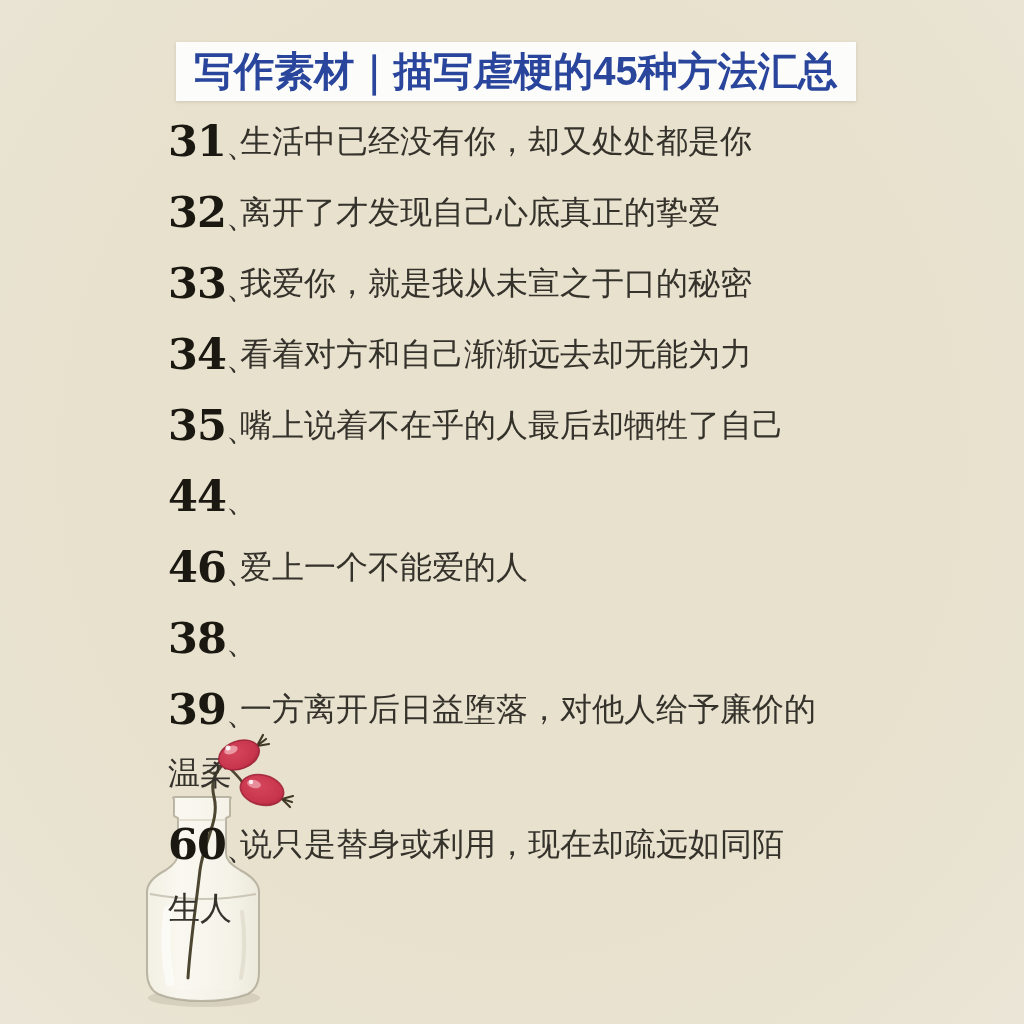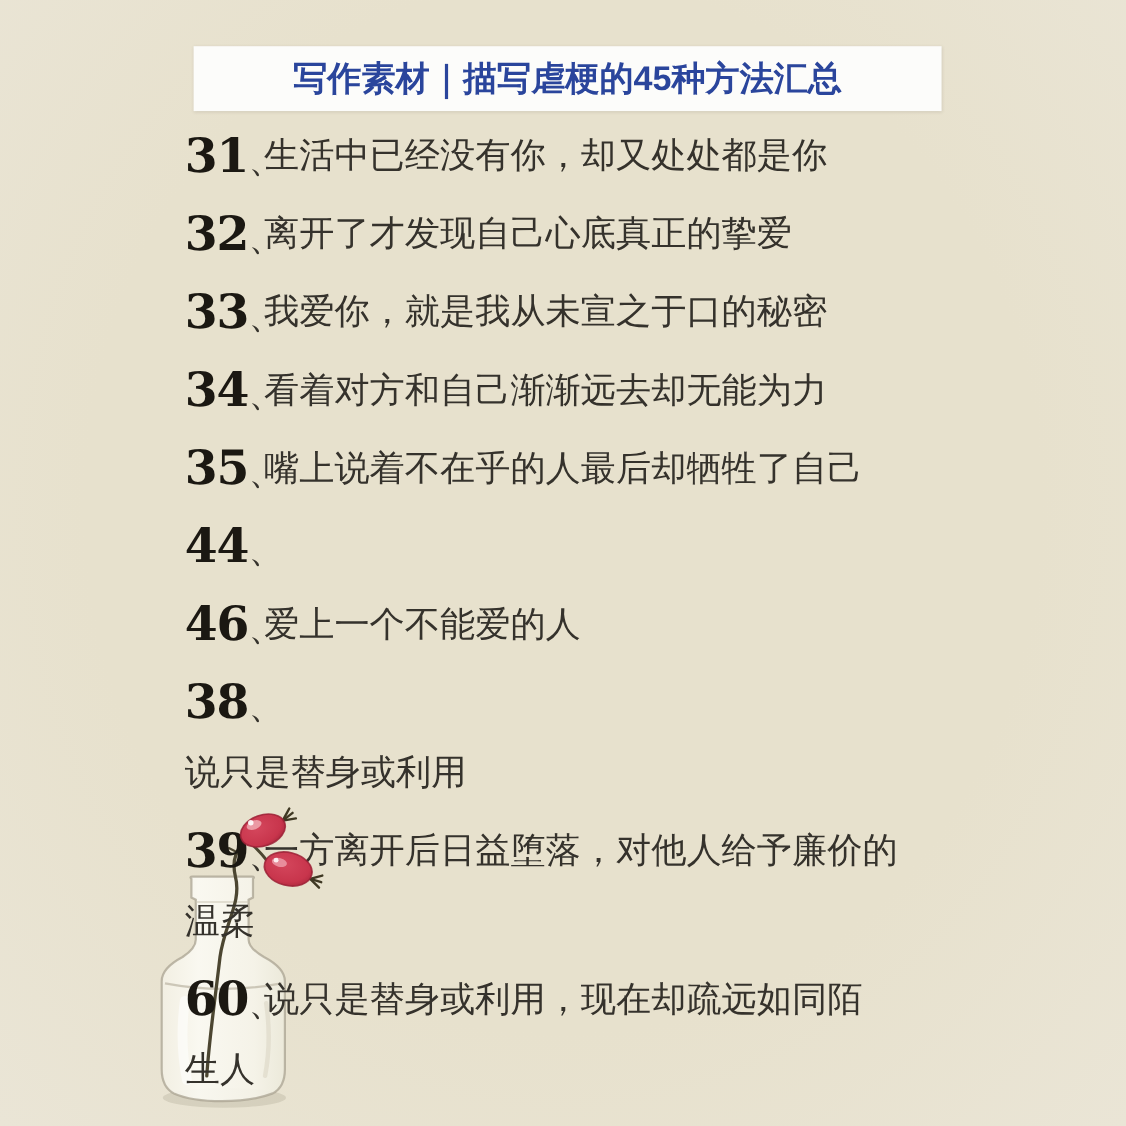--- a/index.html
+++ b/index.html
@@ -18,21 +18,21 @@
   .title-strip {
     position: absolute;
     left: 176px; top: 42px;
     width: 680px; height: 59px;
     background: #fcfcfa;
     display: flex; align-items: center; justify-content: center;
     box-shadow: 0 1px 3px rgba(90,80,60,0.18);
     z-index: 2;
   }
   .title-text {
-    font-size: 31px;
+    font-size: 40px;
     font-weight: 700;
     color: #2a459c;
     letter-spacing: 0px;
     white-space: nowrap;
   }
   
   .list {
     position: absolute;
     left: 168px; top: 103px;
     width: 700px;
@@ -154,23 +154,20 @@
           <span class="sep">、</span>
         </span>
         <span class="txt">爱上一个不能爱的人</span>
       </div>
       <div class="line start">
         <span class="numwrap">
           <span class="num">38</span>
           <span class="sep">、</span>
         </span>
       </div>
-      <div class="line">
-        <span class="txt">说只是替身或利用</span>
-      </div>
       <div class="line start">
         <span class="numwrap">
           <span class="num">39</span>
           <span class="sep">、</span>
         </span>
         <span class="txt">一方离开后日益堕落，对他人给予廉价的</span>
       </div>
       <div class="line">
         <span class="txt">温柔</span>
       </div>

